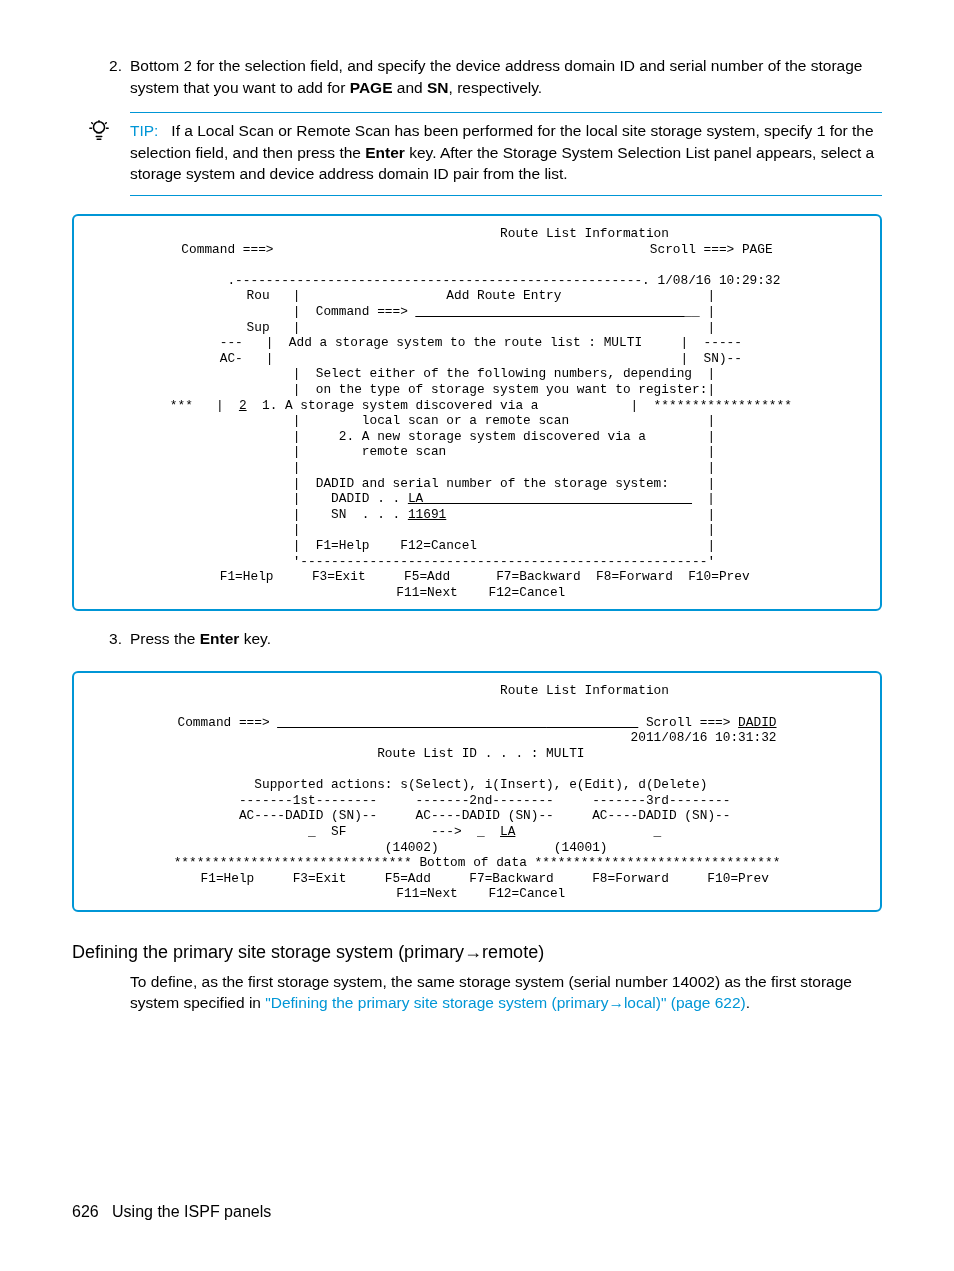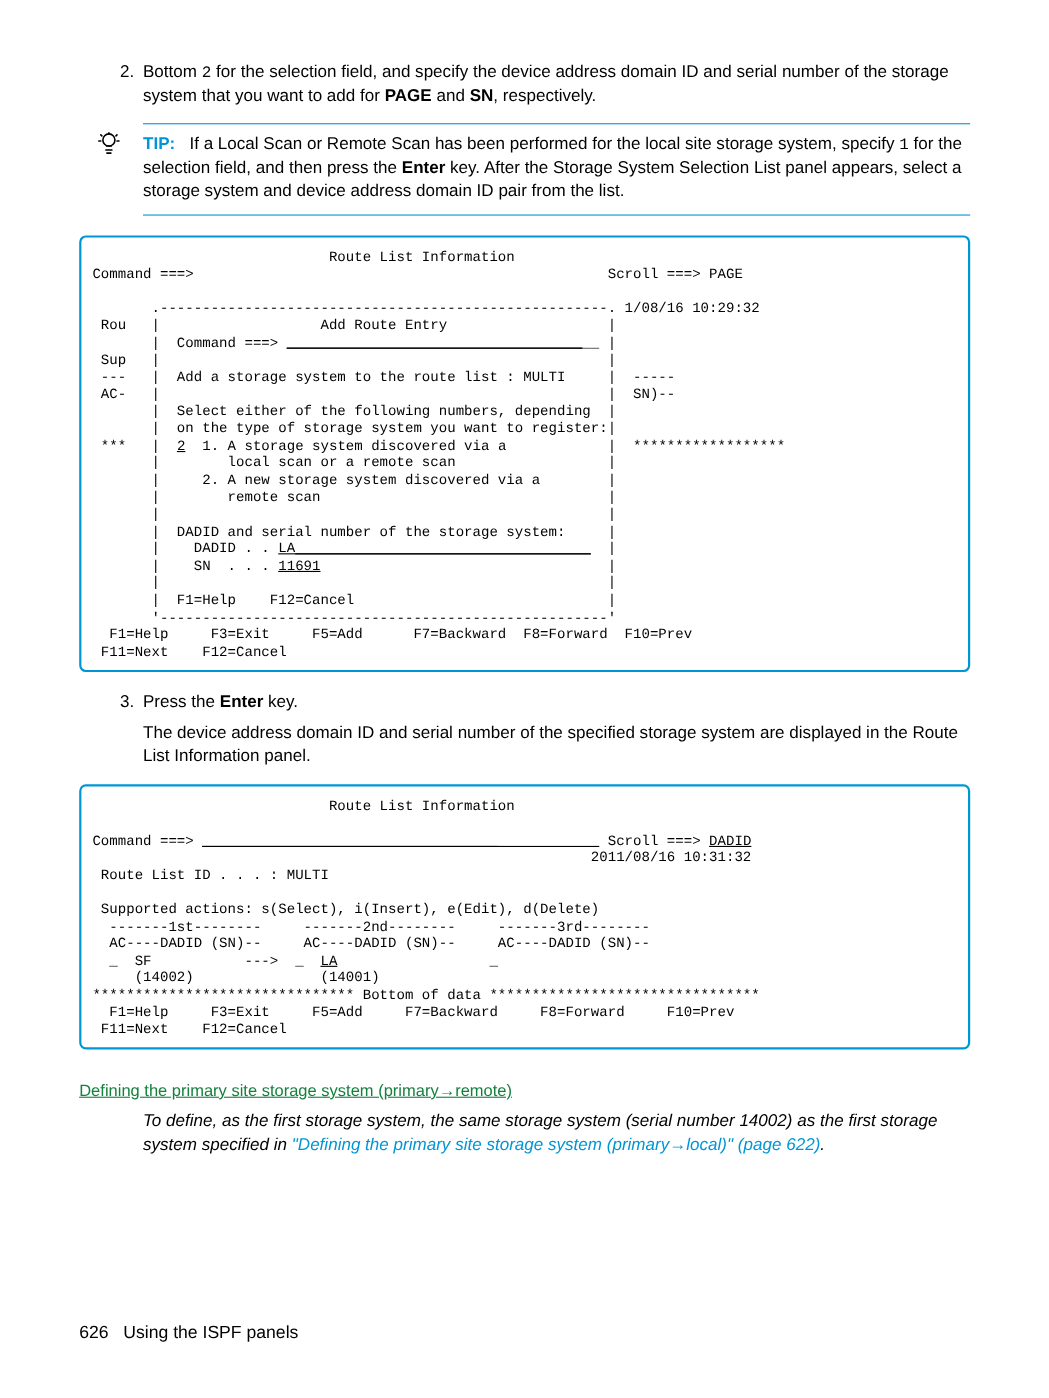--- a/index.html
+++ b/index.html
@@ -45,57 +45,56 @@
     position: relative;
   }
   .tipbox .bulb {
     position: absolute;
     left: -42px;
     top: 6px;
     font-size: 20px;
   }
   .tiplabel {
     color: #0096d6;
-    font-weight: bold;
+    font-weight: normal;
   }
   pre.term {
     font-family: "Courier New", Courier, monospace;
     font-size: 12.8px;
     line-height: 1.22;
     white-space: pre;
     margin: 0;
     padding: 10px 10px 8px 10px;
     border: 2px solid #0096d6;
     border-radius: 6px;
     background: #fff;
     overflow: hidden;
+    text-align: center;
   }
   .termwrap {
     margin: 0 0 18px 0;
   }
   .u { text-decoration: underline; }
   .secthead {
-    color: #15803d;
-    font-size: 15px;
+    color: #000000;
+    font-size: 18px;
     font-weight: normal;
     margin: 28px 0 8px 0;
-    text-decoration: underline;
   }
   .link {
     color: #0096d6;
   }
   .footer {
     position: absolute;
     bottom: 48px;
     left: 72px;
     font-size: 16px;
   }
   .para {
     margin: 0 0 0 58px;
-    font-style: italic;
   }
 </style>
 </head>
 <body>
 
 <div class="page">
 
   <ol class="main">
     <li>
       <span class="num">2.</span>
@@ -139,21 +138,20 @@
        '-----------------------------------------------------'
   F1=Help     F3=Exit     F5=Add      F7=Backward  F8=Forward  F10=Prev
  F11=Next    F12=Cancel</pre>
   </div>
 
   <ol class="main">
     <li>
       <span class="num">3.</span>
       <span>Press the </span><b>Enter</b><span> key.</span>
       <div style="height:8px"></div>
-      <div>The device address domain ID and serial number of the specified storage system are displayed in the Route List Information panel.</div>
     </li>
   </ol>
 
   <div class="termwrap" style="margin-top:14px;">
     <pre class="term" id="term2">                            Route List Information
 
 Command ===&gt; <span class="u"><span class="u">                                   </span></span><span class="u">            </span> Scroll ===&gt; <span class="u">DADID</span>
                                                            2011/08/16 10:31:32
  Route List ID . . . : MULTI
 

